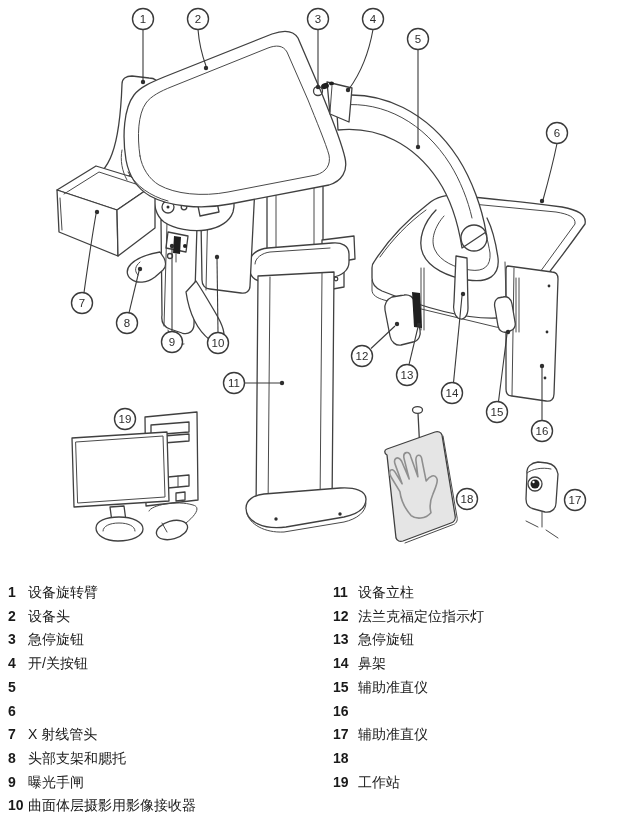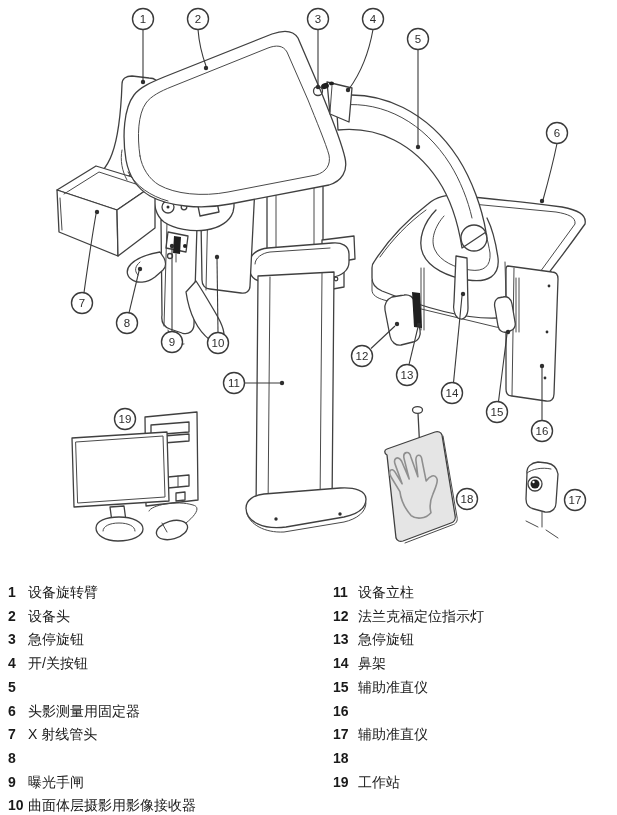--- a/index.html
+++ b/index.html
@@ -322,28 +322,28 @@
     </div>
   <div class="row">
       <span class="num">4</span>
       <span class="lab">开/关按钮</span>
     </div>
   <div class="row">
       <span class="num">5</span>
     </div>
   <div class="row">
       <span class="num">6</span>
-      <span class="lab">头影测量用固定器</span>
     </div>
   <div class="row">
       <span class="num">7</span>
       <span class="lab">X 射线管头</span>
     </div>
   <div class="row">
       <span class="num">8</span>
+      <span class="lab">头部支架和腮托</span>
     </div>
   <div class="row">
       <span class="num">9</span>
       <span class="lab">曝光手闸</span>
     </div>
   <div class="row">
       <span class="num">10</span>
       <span class="lab">曲面体层摄影用影像接收器</span>
     </div>
 </div>

